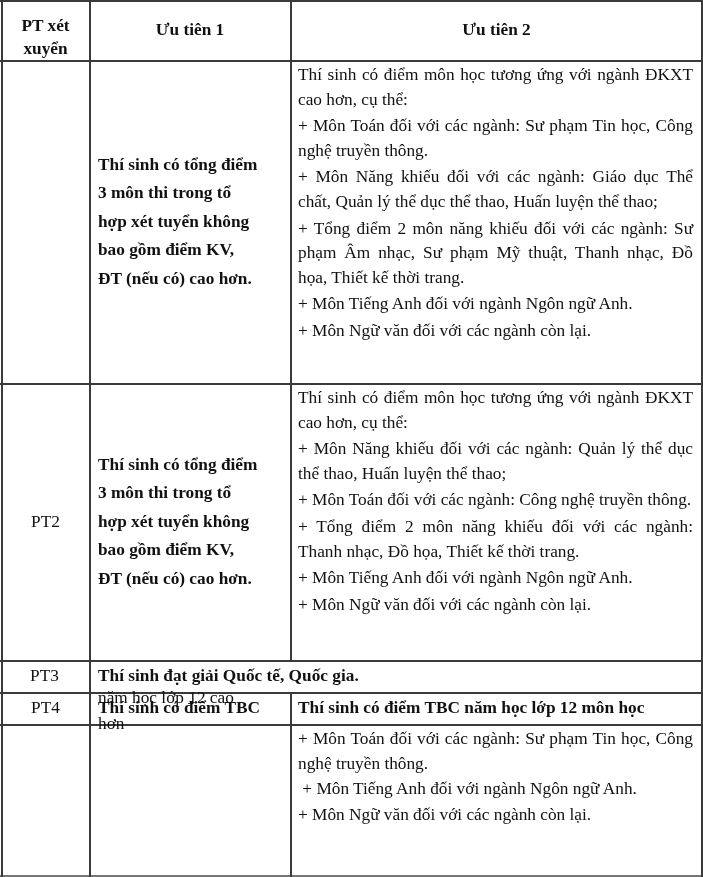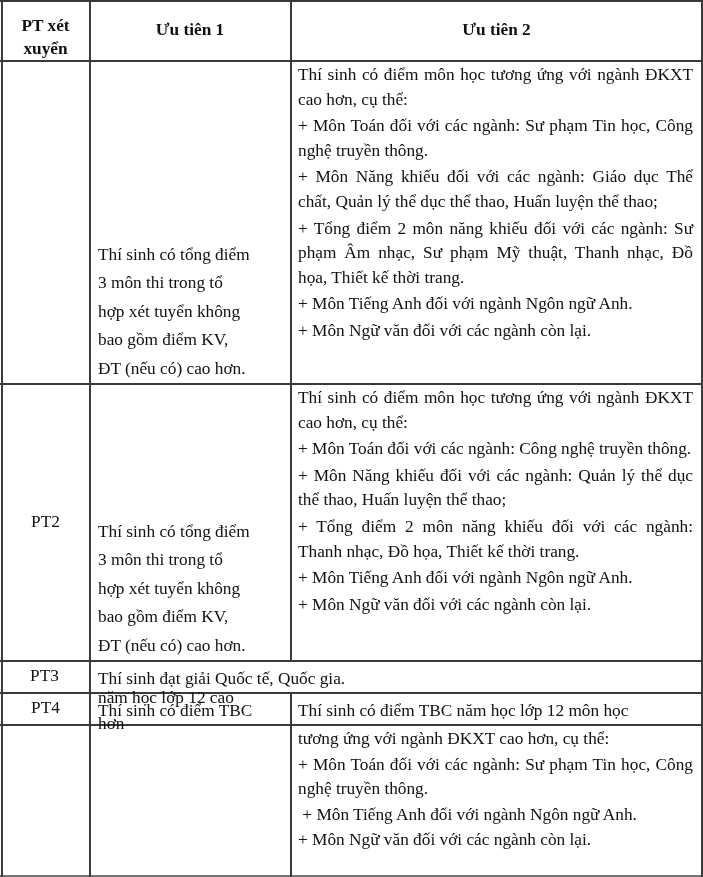--- a/index.html
+++ b/index.html
@@ -4,21 +4,21 @@
 <style>
   html, body { margin: 0; padding: 0; background: #ffffff; }
   body { width: 703px; height: 877px; position: relative; overflow: hidden;
          font-family: "Liberation Serif", "DejaVu Serif", serif; color: #111; }
   .tbl { position: absolute; left: 0; top: 0; width: 703px; height: 877px; }
   .cell { position: absolute; box-sizing: border-box; font-size: 17.3px; line-height: 24.6px; }
   .hline { position: absolute; height: 1.5px; background: #3a3a3a; }
   .vline { position: absolute; width: 1.5px; background: #3a3a3a; }
   .hdr { font-weight: bold; text-align: center; display: flex; align-items: center; justify-content: center; }
   .center { display: flex; align-items: center; justify-content: center; text-align: center; }
-  .vmid { display: flex; align-items: flex-end; }
+  .vmid { display: flex; align-items: center; font-weight: bold; }
   .just p { margin: 0; text-align: justify; text-align-last: auto; }
   p { margin: 0; }
 </style>
 </head>
 <body>
 
 <div class="tbl">
 
   <div class="hline" style="left:0;top:0;width:703px;"></div>
   <div class="hline" style="left:0;top:60px;width:703px;"></div>
@@ -64,38 +64,37 @@
     <div style="line-height:28.5px;">
       <p>Thí sinh có tổng điểm</p>
       <p>3 môn thi trong tổ</p>
       <p>hợp xét tuyển không</p>
       <p>bao gồm điểm KV,</p>
       <p>ĐT (nếu có) cao hơn.</p>
     </div>
   </div>
   <div class="cell just" style="left:298px;top:386px;width:395px;height:274px;">
     <p style="margin-bottom:2px;">Thí sinh có điểm môn học tương ứng với ngành ĐKXT cao hơn, cụ thể:</p>
+    <p style="margin-bottom:2px;">+ Môn Năng khiếu đối với các ngành: Quản lý thể dục thể thao, Huấn luyện thể thao;</p>
     <p style="margin-bottom:2px;">+ Môn Toán đối với các ngành: Công nghệ truyền thông.</p>
-    <p style="margin-bottom:2px;">+ Môn Năng khiếu đối với các ngành: Quản lý thể dục thể thao, Huấn luyện thể thao;</p>
     <p style="margin-bottom:2px;">+ Tổng điểm 2 môn năng khiếu đối với các ngành: Thanh nhạc, Đồ họa, Thiết kế thời trang.</p>
     <p style="margin-bottom:2px;">+ Môn Tiếng Anh đối với ngành Ngôn ngữ Anh.</p>
     <p>+ Môn Ngữ văn đối với các ngành còn lại.</p>
   </div>
 
   <div class="cell center" style="left:0;top:661px;width:89px;height:31px;">PT3</div>
   <div class="cell vmid" style="left:98px;top:661px;width:600px;height:31px;">Thí sinh đạt giải Quốc tế, Quốc gia.</div>
 
   <div class="cell center" style="left:1px;top:693px;width:89px;height:31px;">PT4</div>
   <div class="cell vmid" style="left:98px;top:693px;width:190px;height:31px;">Thí sinh có điểm TBC</div>
   <div class="cell vmid" style="left:298px;top:693px;width:400px;height:31px;">Thí sinh có điểm TBC năm học lớp 12 môn học</div>
 
   <div class="cell" style="left:98px;top:685px;width:190px;height:136px;line-height:26px;">
     <p>năm học lớp 12 cao</p>
     <p>hơn</p>
   </div>
   <div class="cell just" style="left:298px;top:727px;width:395px;height:148px;">
-    <p style="margin-bottom:1px;">tương ứng với ngành ĐKXT cao hơn, cụ thể:</p>
     <p style="margin-bottom:1px;">+ Môn Toán đối với các ngành: Sư phạm Tin học, Công nghệ truyền thông.</p>
     <p style="margin-bottom:1px;white-space:pre-wrap;"> + Môn Tiếng Anh đối với ngành Ngôn ngữ Anh.</p>
     <p>+ Môn Ngữ văn đối với các ngành còn lại.</p>
   </div>
 
 </div>
 
 </body></html>

